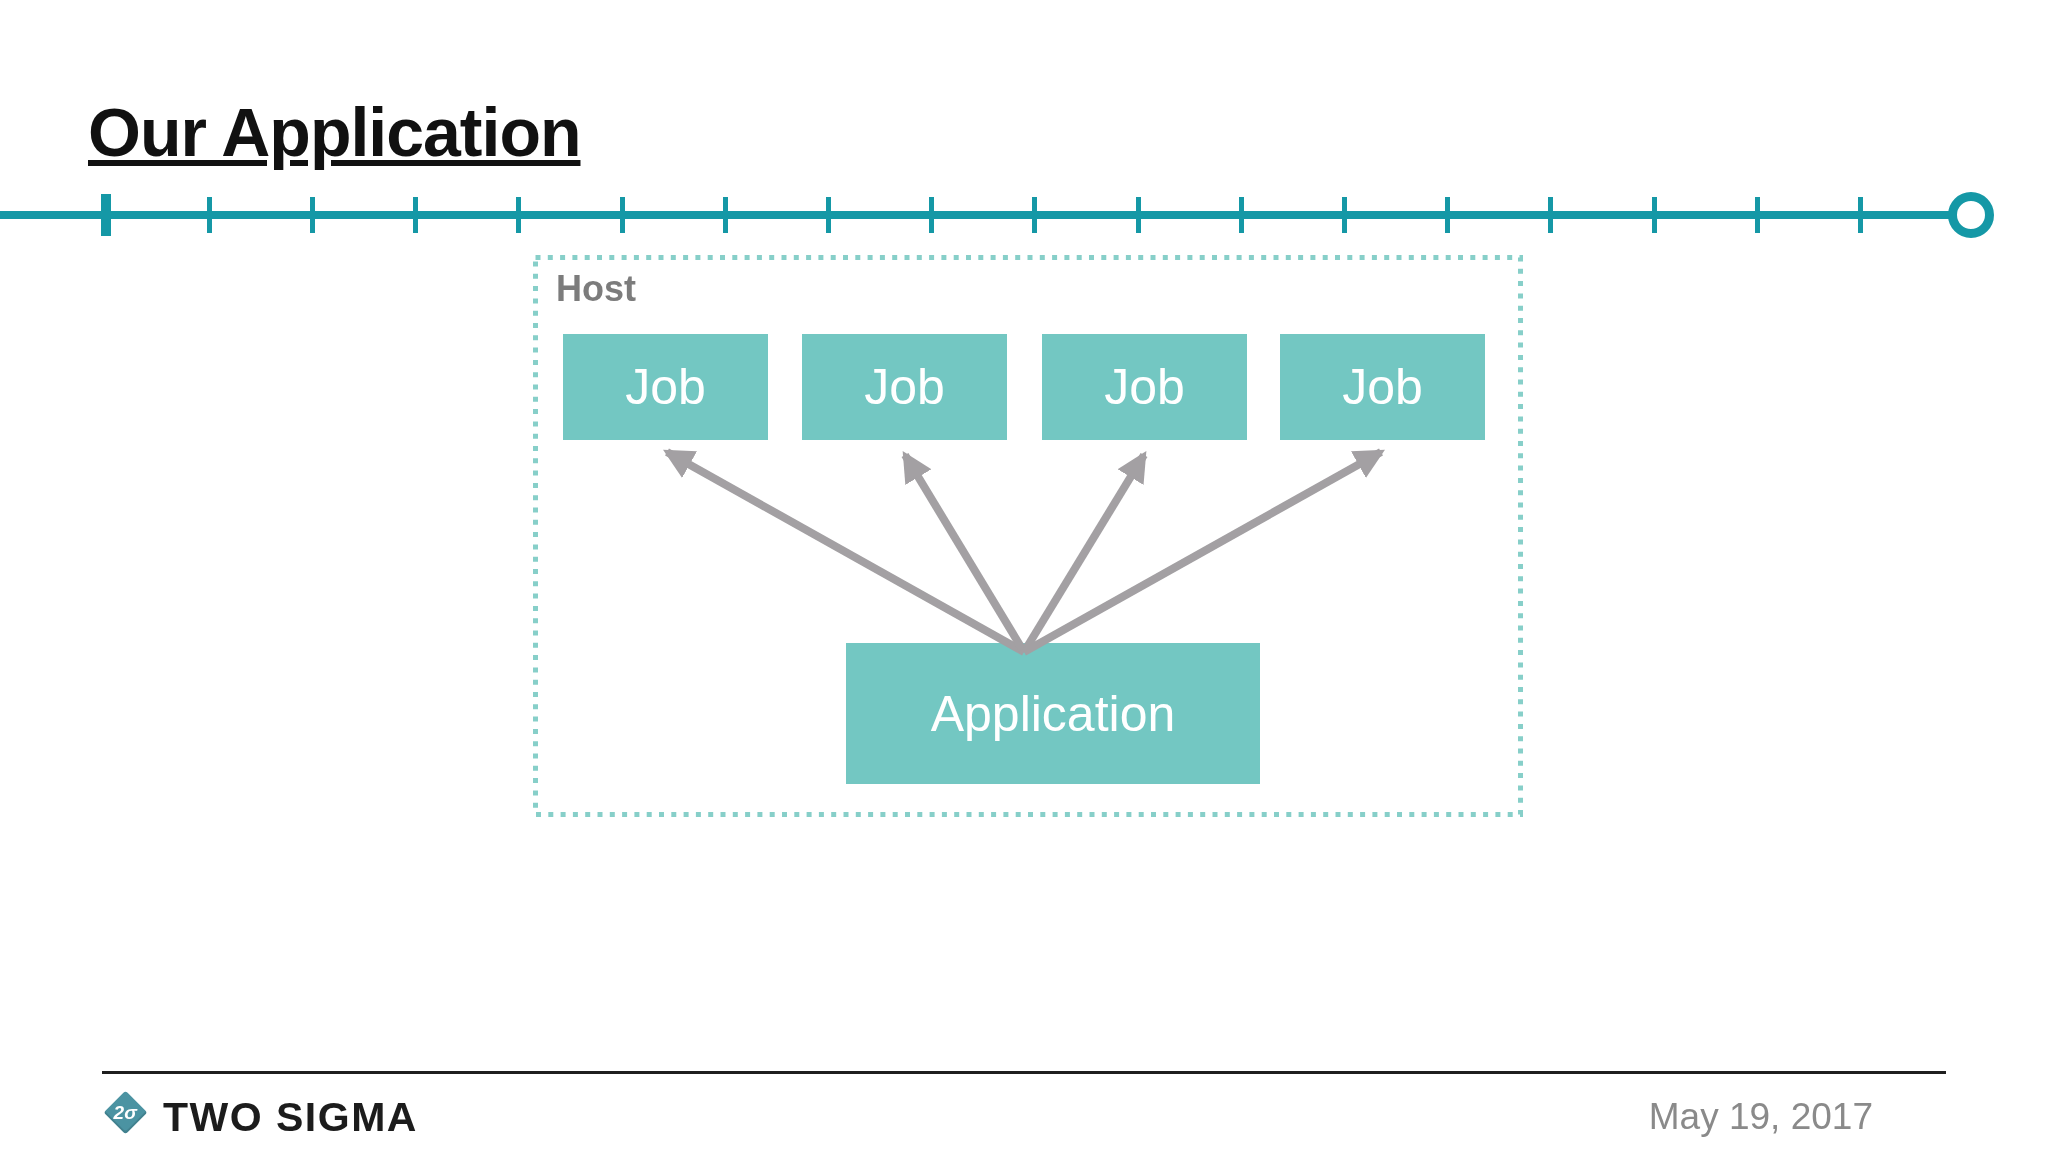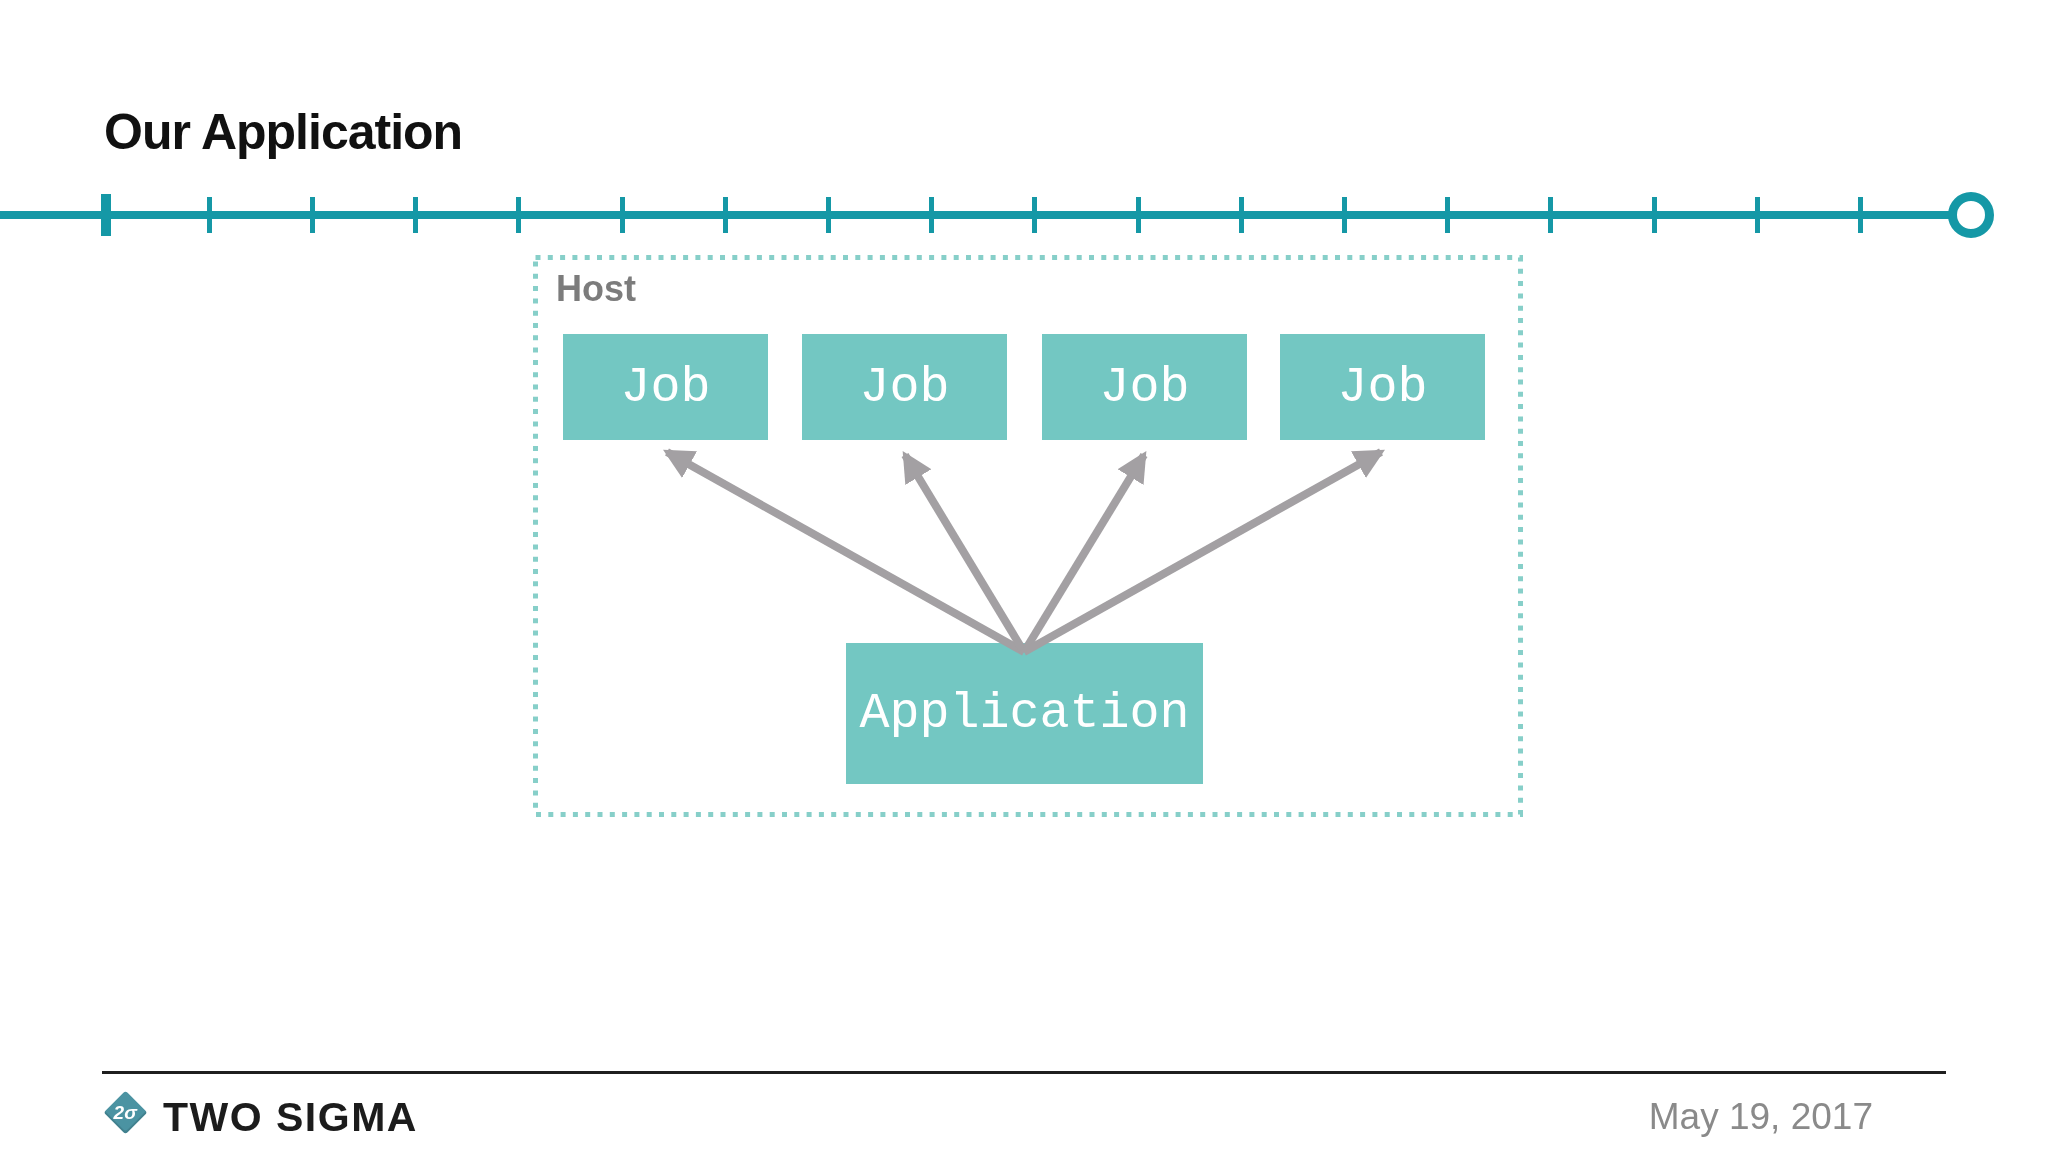--- a/index.html
+++ b/index.html
@@ -2,45 +2,46 @@
 <html style="--accent-teal: #1598a6; --box-teal: #73c7c2; --dotted-border: #87cfc9; --arrow-gray: #a3a0a3; --host-label: #7c7c7c; --date-gray: #8a8a8a; --footer-line: #1f1f1f; --logo-teal: #4b93a2; --title-black: #111111;"><head>
 <meta charset="utf-8">
 <style>
   html,body{margin:0;padding:0;background:#ffffff;}
   .slide{
     position:relative;width:2048px;height:1152px;background:#ffffff;overflow:hidden;
     font-family:"Liberation Sans", sans-serif;
   }
   
   .title{
-    position:absolute;left:104px;top:96px;margin:0;
-    font-size:50px;line-height:72px;font-weight:700;letter-spacing:-1px;
+    position:absolute;left:88px;top:96px;margin:0;
+    font-size:68px;line-height:72px;font-weight:700;letter-spacing:-1px;
     color:var(--title-black,#111);
+    text-decoration:underline;
   }
   
   .tl-line{position:absolute;left:0;top:211px;width:1950px;height:8px;background:var(--accent-teal,#1598a6);}
   .tick{position:absolute;top:197px;width:5px;height:36px;background:var(--accent-teal,#1598a6);}
   .tick-first{top:194px;width:10px;height:42px;}
   .tl-circle{
     position:absolute;left:1948px;top:192px;width:46px;height:46px;box-sizing:border-box;
     border:9px solid var(--accent-teal,#1598a6);border-radius:50%;background:#fff;
   }
   
   .host-label{
     position:absolute;left:556px;top:268px;
     font-size:36px;font-weight:700;color:var(--host-label,#7c7c7c);
   }
   
   .tealbox{
     position:absolute;display:flex;align-items:center;justify-content:center;
-    background:var(--box-teal,#73c7c2);color:#ffffff;font-size:50px;font-weight:400;font-family:Liberation Mono, monospace;
+    background:var(--box-teal,#73c7c2);color:#ffffff;font-size:50px;font-weight:400;
   }
   .job{top:334px;width:205px;height:106px;}
   .job1{left:563px;} .job2{left:802px;} .job3{left:1042px;} .job4{left:1280px;}
-  .app{left:846px;top:643px;width:357px;height:141px;}
+  .app{left:846px;top:643px;width:414px;height:141px;}
   
   .overlay{position:absolute;left:0;top:0;width:2048px;height:1152px;pointer-events:none;}
   .overlay .arrow{stroke:var(--arrow-gray,#a3a0a3);stroke-width:8;fill:none;}
   .overlay .host-border{fill:none;stroke:var(--dotted-border,#87cfc9);stroke-width:5;stroke-dasharray:5 7.3;}
   .overlay .arrowhead{fill:var(--arrow-gray,#a3a0a3);}
   
   .footer-line{position:absolute;left:102px;top:1071px;width:1844px;height:3px;background:var(--footer-line,#1f1f1f);}
   .logo-diamond{
     position:absolute;left:110px;top:1097px;width:31px;height:31px;border-radius:3px;
     background:var(--logo-teal,#4b93a2);transform:rotate(45deg);

